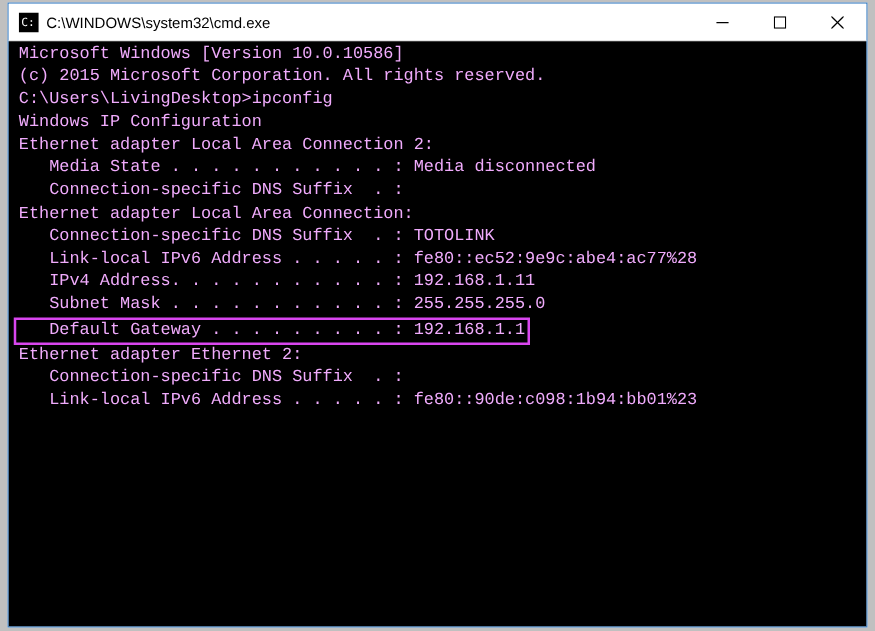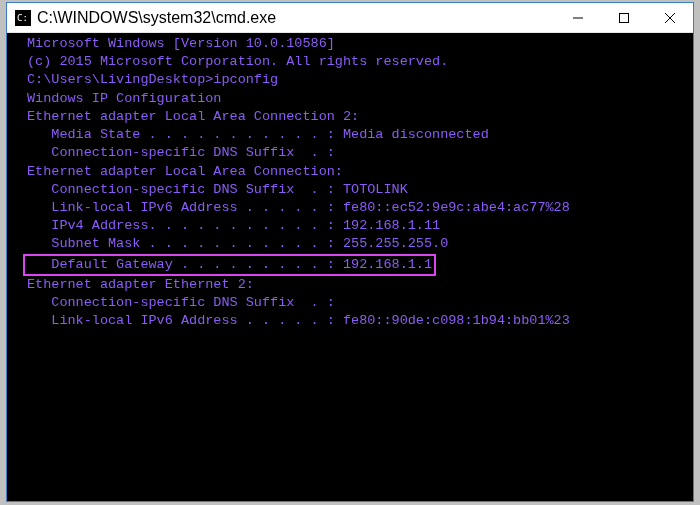--- a/index.html
+++ b/index.html
@@ -37,43 +37,43 @@
       height: 16px;
       margin-right: 6px;
       display: flex;
       align-items: center;
       justify-content: center;
       font-size: 11px;
     }
     .title-text {
       flex: 1;
       font-family: 'Segoe UI', Tahoma, sans-serif;
-      font-size: 16px;
+      font-size: 12px;
       color: #000;
     }
     .window-controls {
       display: flex;
       height: 100%;
     }
     .win-btn {
       width: 46px;
       height: 29px;
       display: flex;
       align-items: center;
       justify-content: center;
       font-family: 'Segoe UI', sans-serif;
       font-size: 10px;
       color: #000;
       cursor: pointer;
     }
     .terminal {
       flex: 1;
       background: #000;
-      color: #8b5cf6;
-      padding: 2px 20px;
+      color: #f0abfc;
+      padding: 2px 8px;
       overflow: hidden;
       line-height: 1.35;
       white-space: pre;
       font-family: Consolas, 'Courier New', monospace;
       font-size: 13.5px;
     }
     .highlight {
       border: 2px solid #d946ef;
       display: inline-block;
       padding: 0 2px;

